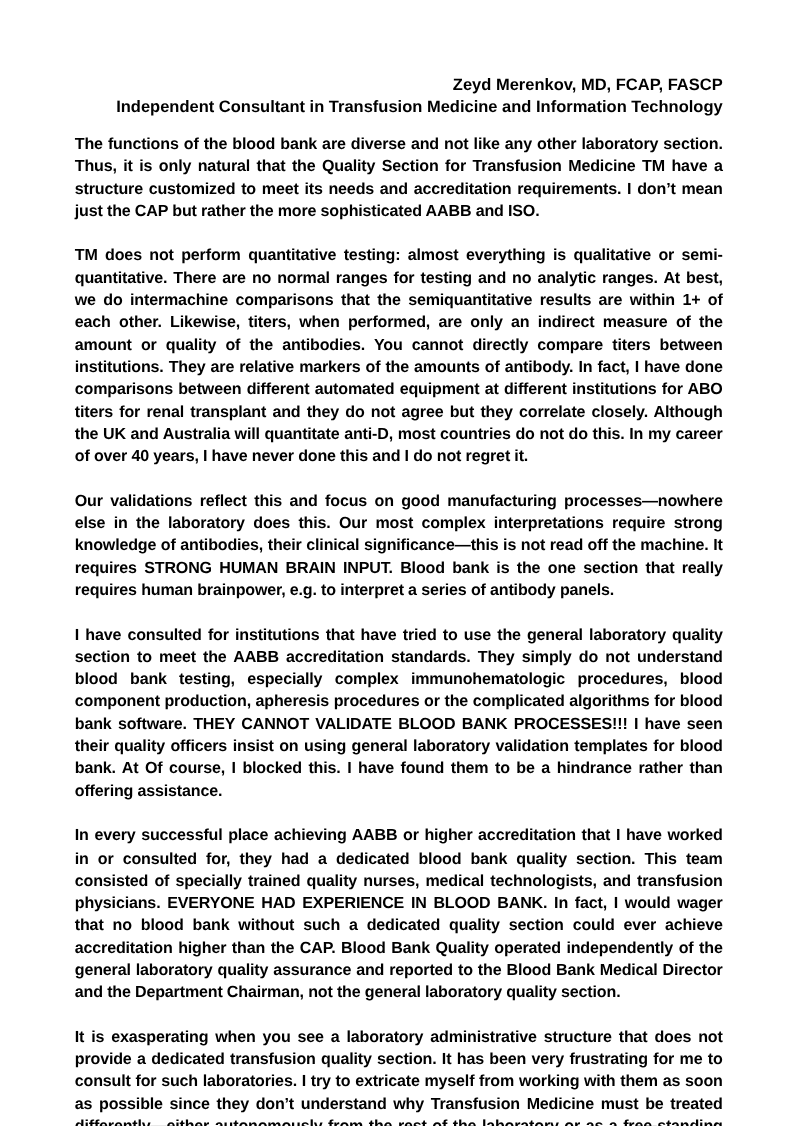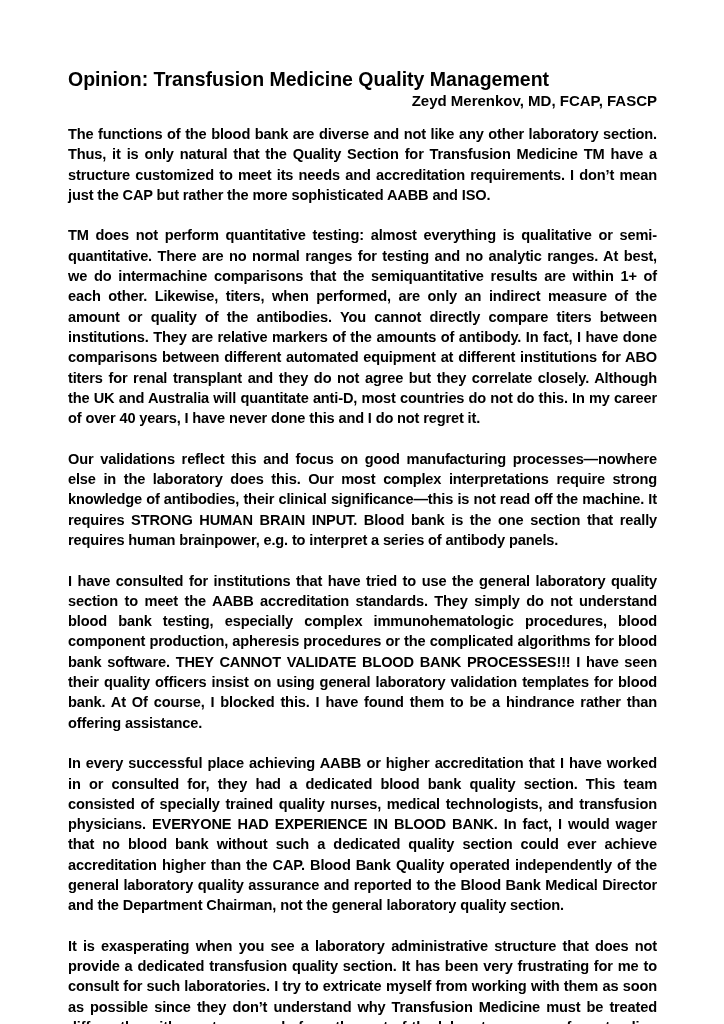--- a/index.html
+++ b/index.html
@@ -45,22 +45,22 @@
       text-align: justify;
       margin: 0 0 20.3px 0;
       letter-spacing: -0.15px;
       font-weight: bold;
     }
   </style>
 </head>
 <body>
 
 <div class="page">
-  <h1 class="title">Opinion:  Transfusion Medicine Quality Management</h1>
   <div class="subtitle">Zeyd Merenkov, MD, FCAP, FASCP</div>
+  <div class="subtitle">Independent Consultant in Transfusion Medicine and Information Technology</div>
 
   <div class="body-text">
     <p class="para">The functions of the blood bank are diverse and not like any other laboratory section.  Thus, it is only natural that the Quality Section for Transfusion Medicine TM have a structure customized to meet its needs and accreditation requirements.  I don’t mean just the CAP but rather the more sophisticated AABB and ISO.</p>
     <p class="para">TM does not perform quantitative testing:  almost everything is qualitative or semi-quantitative.  There are no normal ranges for testing and no analytic ranges.  At best, we do intermachine comparisons that the semiquantitative results are within 1+ of each other.  Likewise, titers, when performed, are only an indirect measure of the amount or quality of the antibodies.  You cannot directly compare titers between institutions.  They are relative markers of the amounts of antibody.  In fact, I have done comparisons between different automated equipment at different institutions for ABO titers for renal transplant and they do not agree but they correlate closely.  Although the UK and Australia will quantitate anti-D, most countries do not do this.  In my career of over 40 years, I have never done this and I do not regret it.</p>
     <p class="para">Our validations reflect this and focus on good manufacturing processes—nowhere else in the laboratory does this.  Our most complex interpretations require strong knowledge of antibodies, their clinical significance—this is not read off the machine.  It requires STRONG HUMAN BRAIN INPUT.  Blood bank is the one section that really requires human brainpower, e.g. to interpret a series of antibody panels.</p>
     <p class="para">I have consulted for institutions that have tried to use the general laboratory quality section to meet the AABB accreditation standards.  They simply do not understand blood bank testing, especially complex immunohematologic procedures, blood component production, apheresis procedures or the complicated algorithms for blood bank software.  THEY CANNOT VALIDATE BLOOD BANK PROCESSES!!!  I have seen their quality officers insist on using general laboratory validation templates for blood bank.  At Of course, I blocked this.  I have found them to be a hindrance rather than offering assistance.</p>
     <p class="para">In every successful place achieving AABB or higher accreditation that I have worked in or consulted for, they had a dedicated blood bank quality section.  This team consisted of specially trained quality nurses, medical technologists, and transfusion physicians.  EVERYONE HAD EXPERIENCE IN BLOOD BANK.  In fact, I would wager that no blood bank without such a dedicated quality section could ever achieve accreditation higher than the CAP.  Blood Bank Quality operated independently of the general laboratory quality assurance and reported to the Blood Bank Medical Director and the Department Chairman, not the general laboratory quality section.</p>
     <p class="para">It is exasperating when you see a laboratory administrative structure that does not provide a dedicated transfusion quality section.  It has been very frustrating for me to consult for such laboratories.  I try to extricate myself from working with them as soon as possible since they don’t understand why Transfusion Medicine must be treated differently—either autonomously from the rest of the laboratory or as a free-standing department or entity.</p>
 
   </div>

